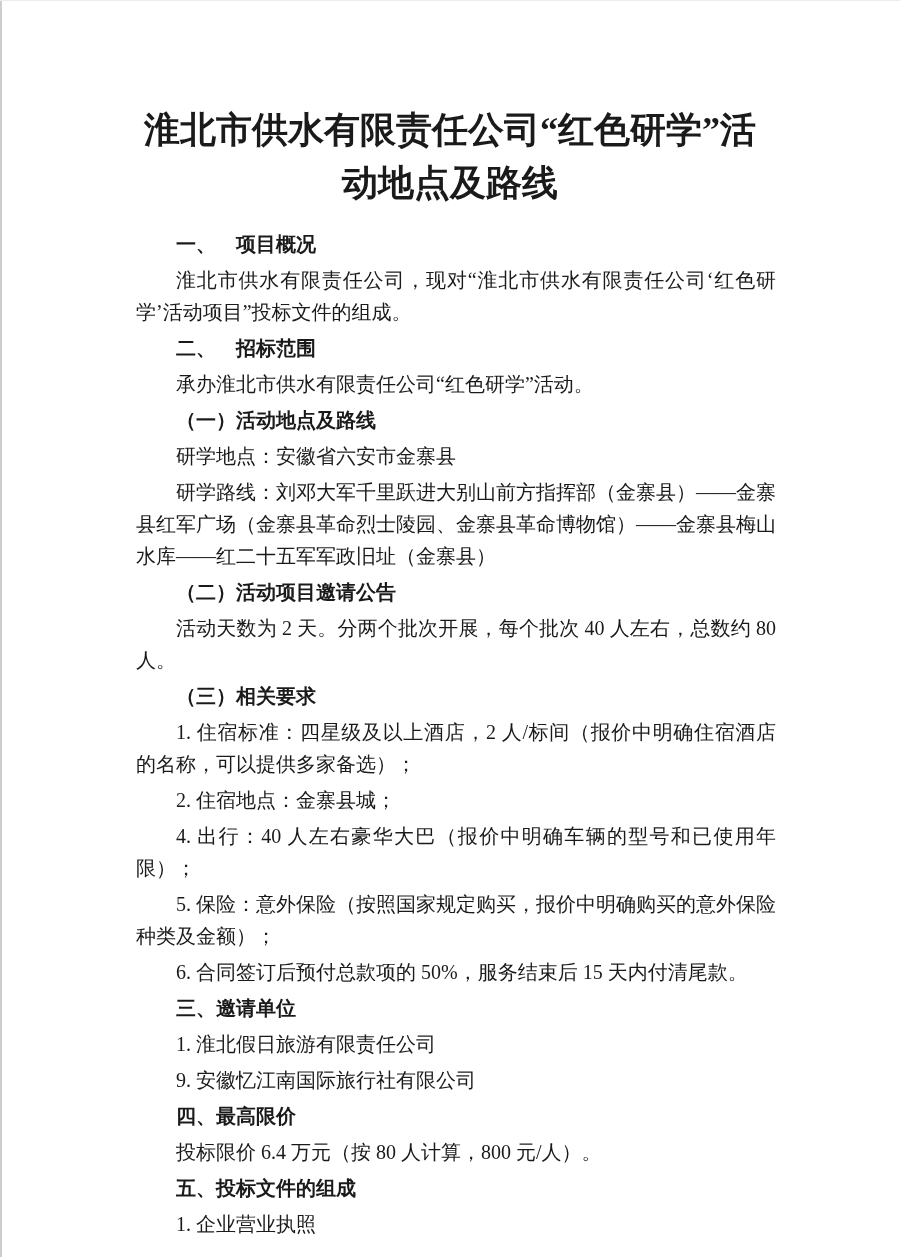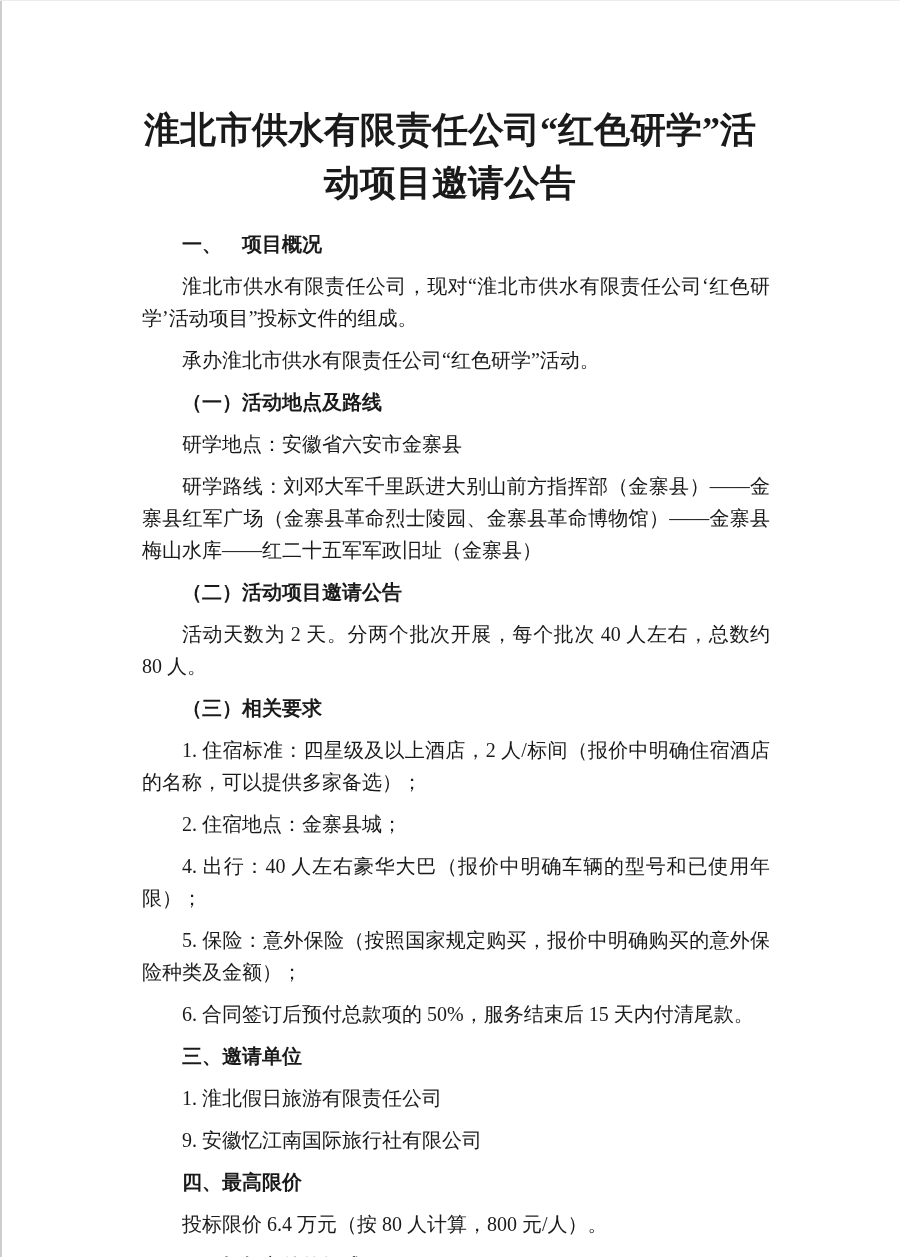--- a/index.html
+++ b/index.html
@@ -37,38 +37,39 @@
     line-height: 53px;
     text-align: center;
   }
   .doc-body {
     width: 648px;
     margin: 18px 0 0 132px;
     font-size: 20px;
     line-height: 32px;
   }
   .para {
-    margin: 10px;
+    margin: 4px;
     text-indent: 2em;
     text-align: justify;
   }
   .para.heading {
     font-weight: bold;
     font-family: "Liberation Sans", "DejaVu Sans", sans-serif;
   }
 </style>
 </head>
 <body style="background: rgb(255, 255, 255); color: rgb(26, 26, 26);">
 
 <div class="page">
   <div class="page-edge-left" style="background: rgb(205, 205, 205);"></div>
-  <h1 class="doc-title">淮北市供水有限责任公司“红色研学”活动项目邀请公告</h1>
+  <h1 class="doc-title">淮北市供水有限责任公司“红色研学”活动地点及路线</h1>
   <div class="doc-body">
       <p class="para heading">一、　项目概况</p>
       <p class="para">淮北市供水有限责任公司，现对“淮北市供水有限责任公司‘红色研学’活动项目”投标文件的组成。</p>
+      <p class="para heading">二、　招标范围</p>
       <p class="para">承办淮北市供水有限责任公司“红色研学”活动。</p>
       <p class="para heading">（一）活动地点及路线</p>
       <p class="para">研学地点：安徽省六安市金寨县</p>
       <p class="para">研学路线：刘邓大军千里跃进大别山前方指挥部（金寨县）——金寨县红军广场（金寨县革命烈士陵园、金寨县革命博物馆）——金寨县梅山水库——红二十五军军政旧址（金寨县）</p>
       <p class="para heading">（二）活动项目邀请公告</p>
       <p class="para">活动天数为 2 天。分两个批次开展，每个批次 40 人左右，总数约 80 人。</p>
       <p class="para heading">（三）相关要求</p>
       <p class="para">1. 住宿标准：四星级及以上酒店，2 人/标间（报价中明确住宿酒店的名称，可以提供多家备选）；</p>
       <p class="para">2. 住宿地点：金寨县城；</p>
       <p class="para">4. 出行：40 人左右豪华大巴（报价中明确车辆的型号和已使用年限）；</p>

